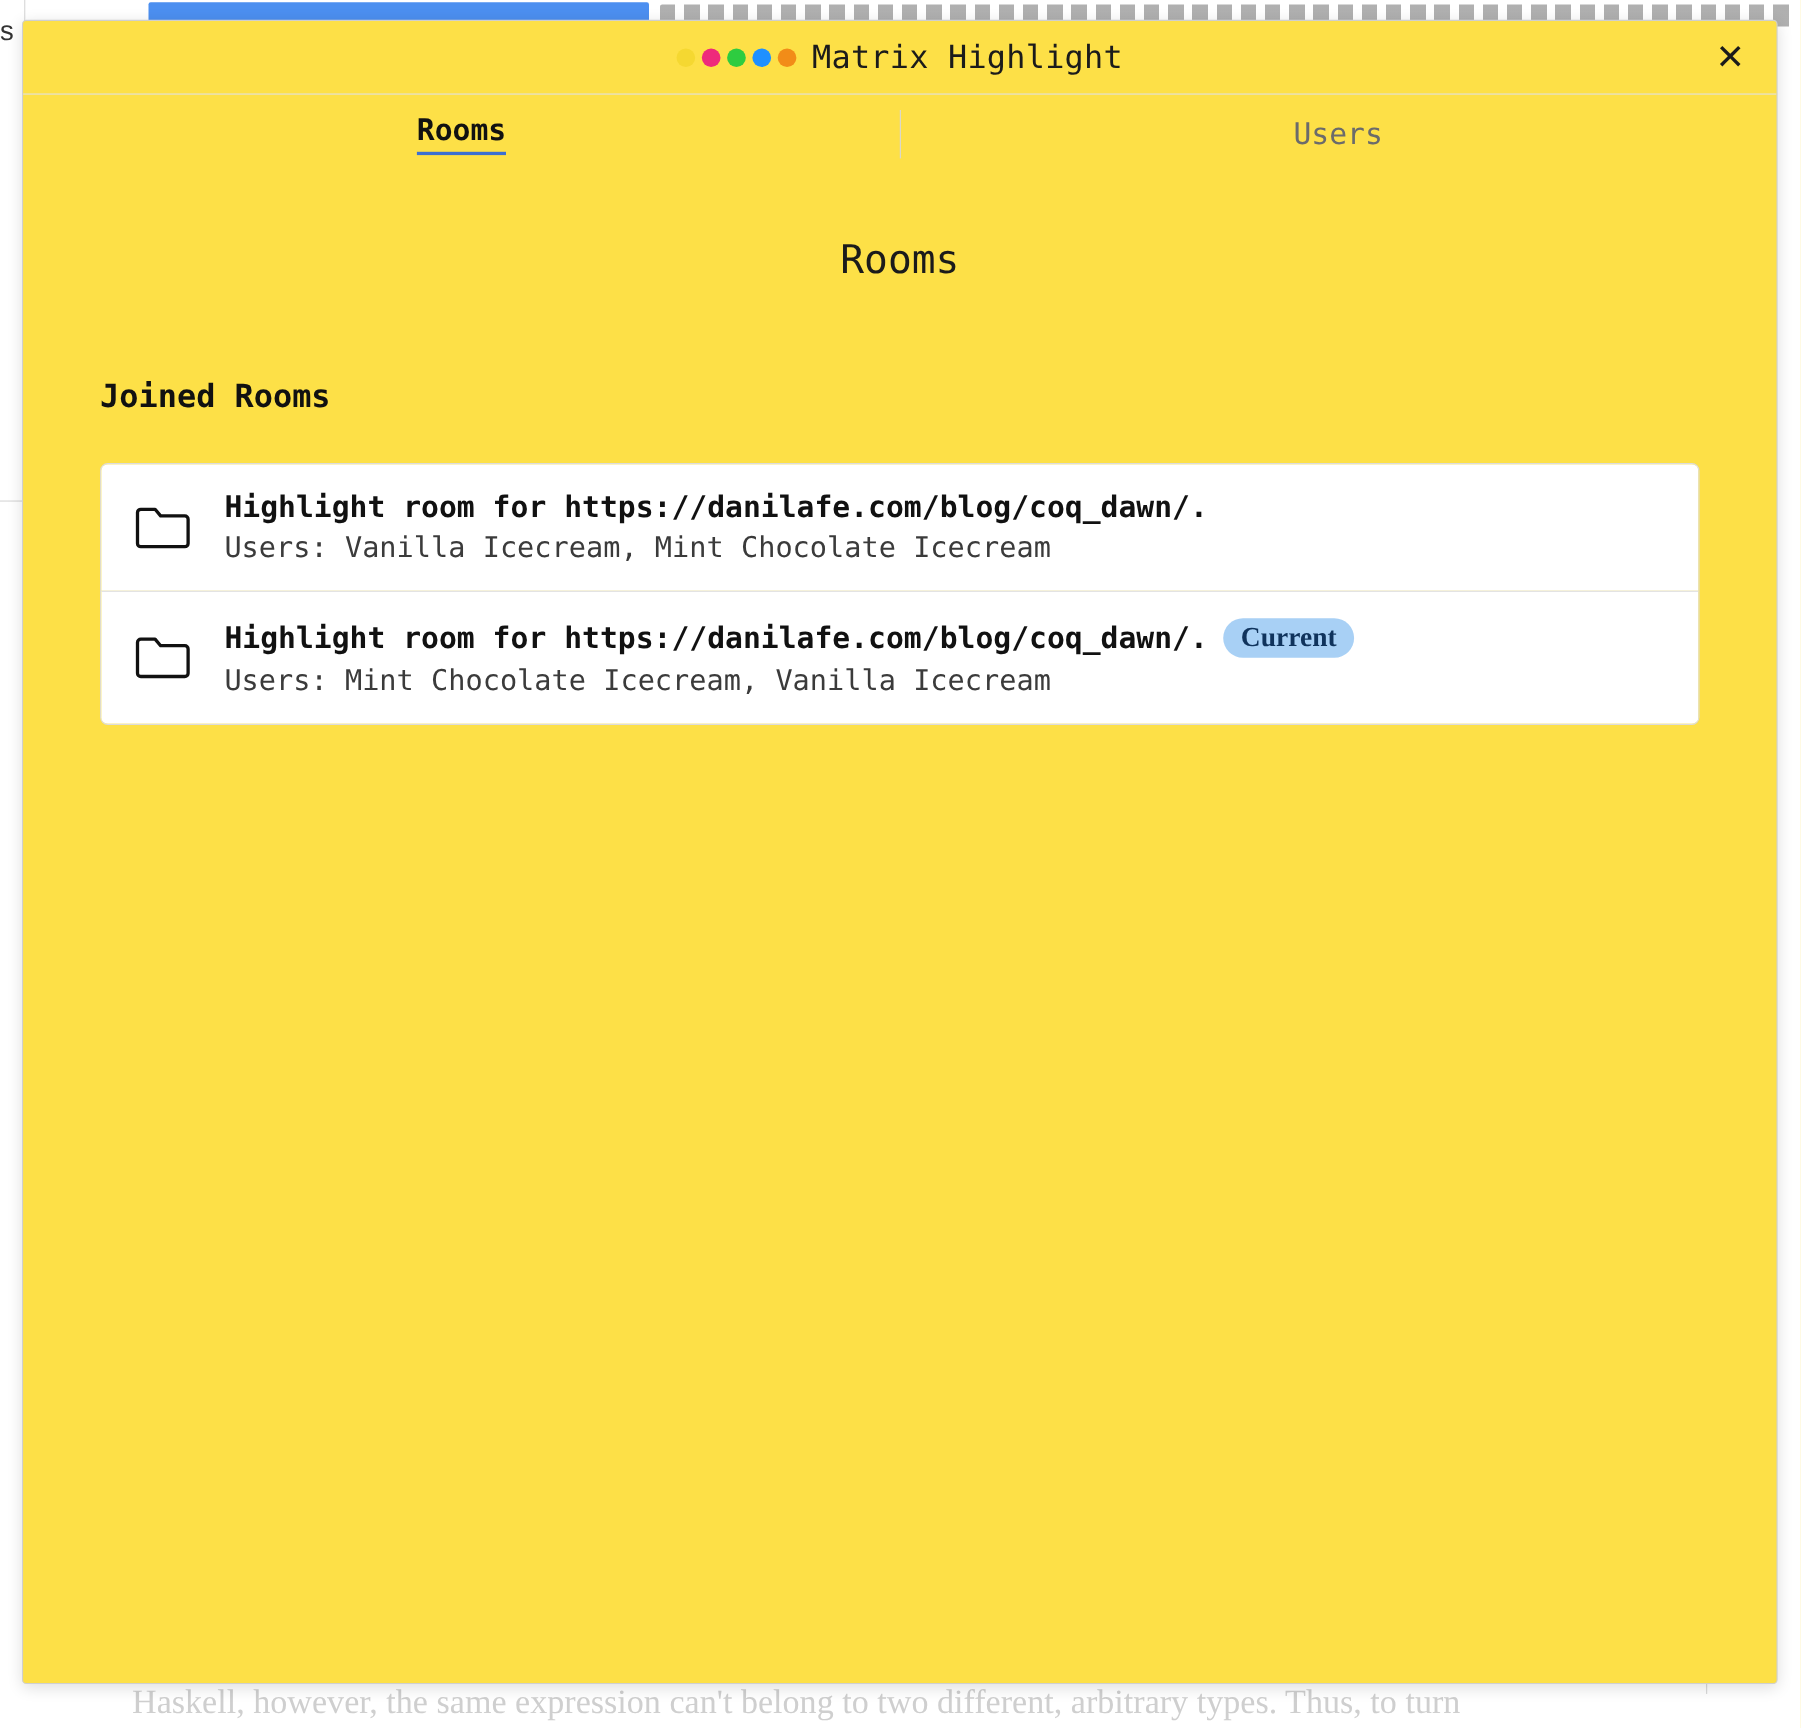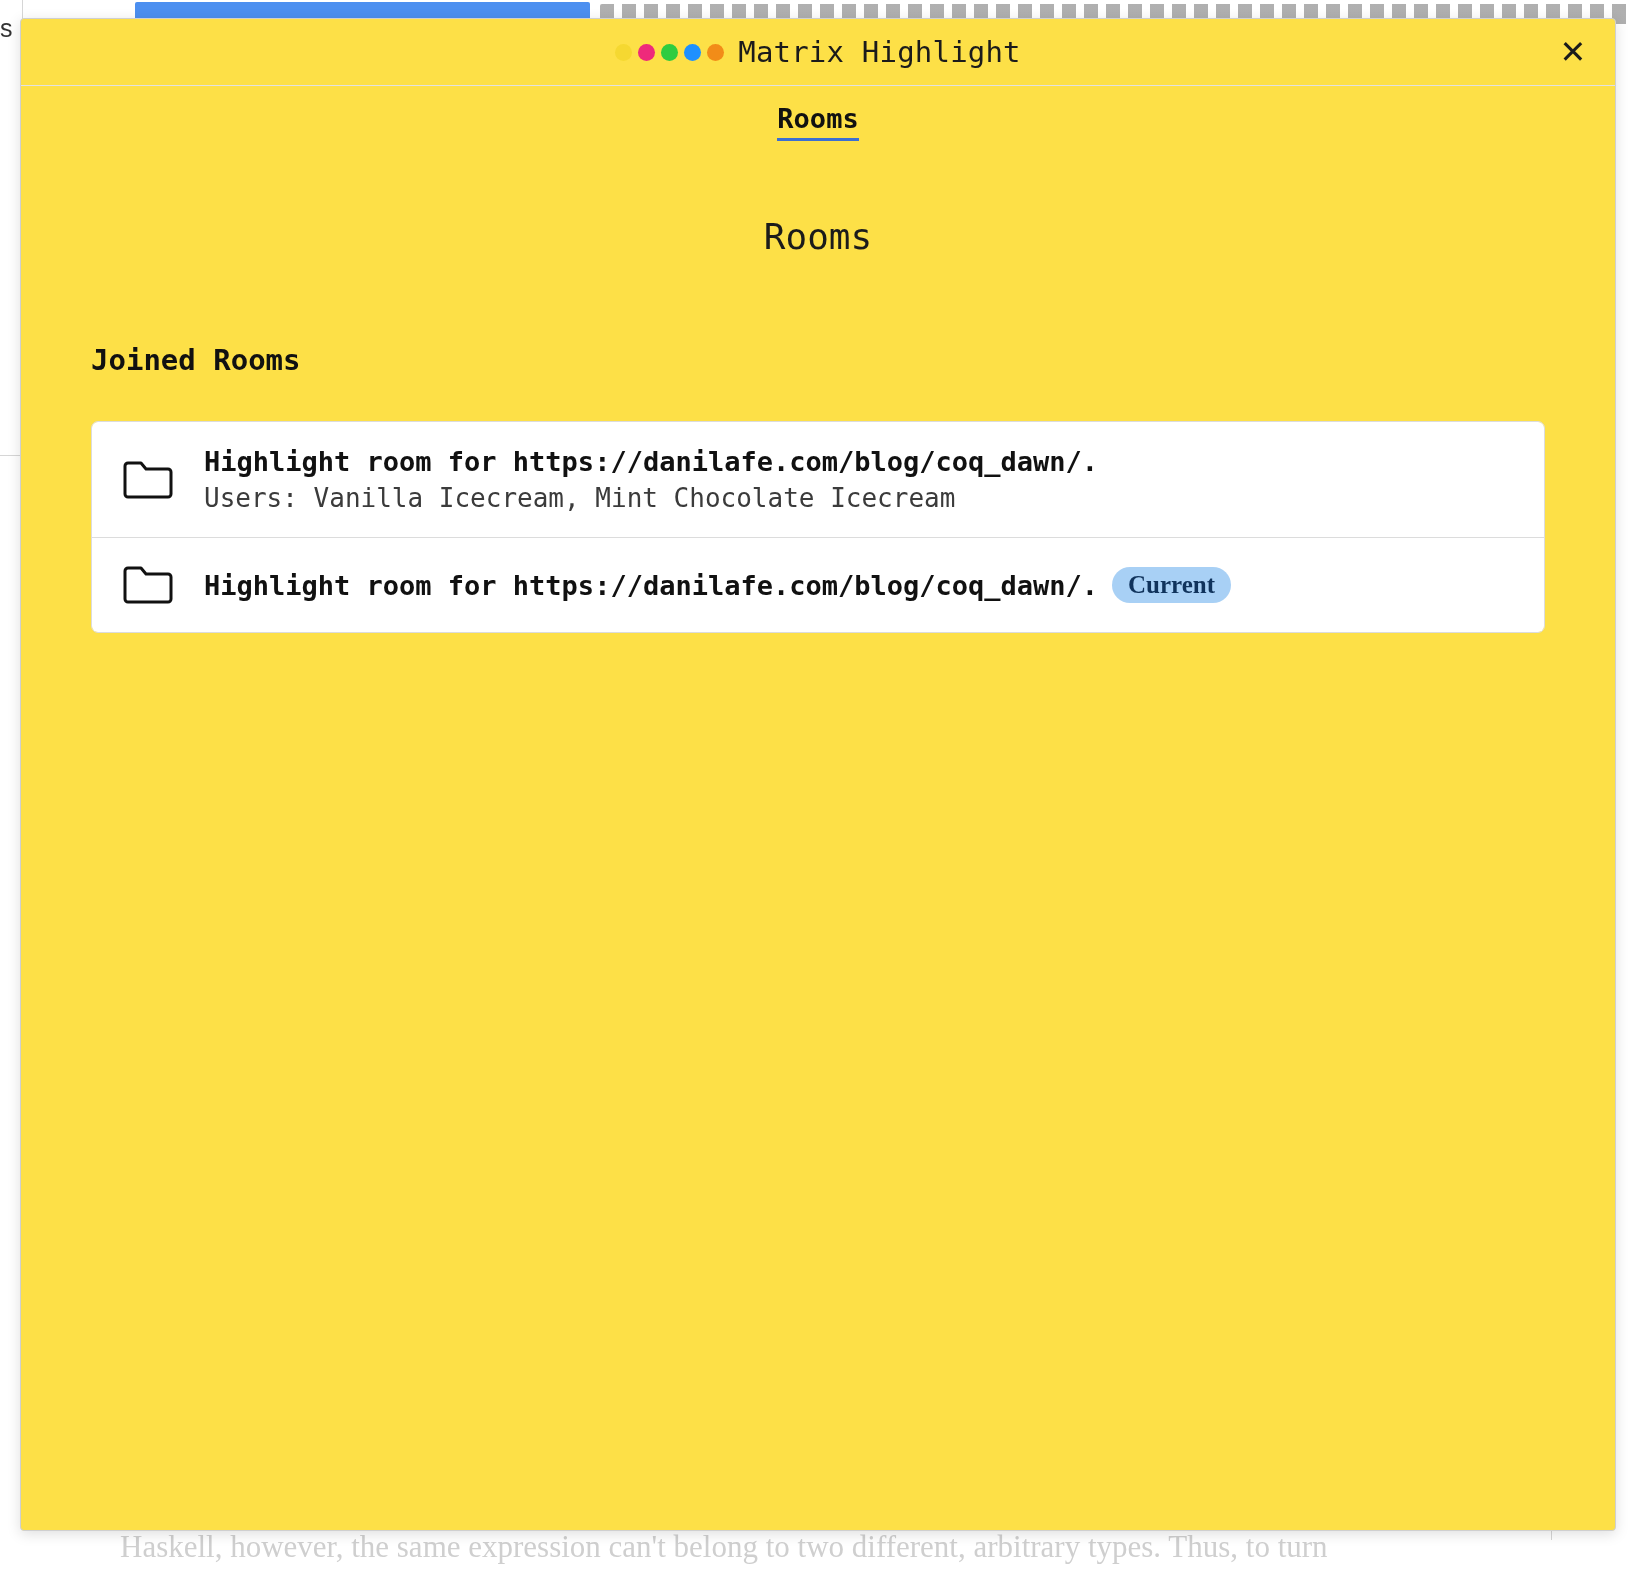--- a/index.html
+++ b/index.html
@@ -304,20 +304,23 @@
       </span>
       <span class="app-title">Matrix Highlight</span>
     </div>
     <div class="close-btn">✕</div>
   </div>
 
   <div class="tabs">
     <div class="tab active">
       <span class="tab-label">Rooms</span>
     </div>
+    <div class="tab">
+      <span class="tab-label">Users</span>
+    </div>
   </div>
 
   <div class="content">
     <div class="page-title">Rooms</div>
     <div class="section-title">Joined Rooms</div>
 
     <div class="room-list">
 
       <div class="room-item">
         <span class="folder-icon">
@@ -337,18 +340,19 @@
         <span class="folder-icon">
           <svg width="54" height="44" viewBox="0 0 54 44" fill="none" xmlns="http://www.w3.org/2000/svg">
             <path d="M4 36V8a3 3 0 0 1 3-3h13l5 6h22a3 3 0 0 1 3 3v22a3 3 0 0 1-3 3H7a3 3 0 0 1-3-3z" stroke="#111" stroke-width="3" stroke-linejoin="round" fill="none"></path>
           </svg>
         </span>
         <span class="room-text">
           <span class="room-name">
             <span>Highlight room for https://danilafe.com/blog/coq_dawn/.</span>
             <span class="badge">Current</span>
           </span>
+          <div class="room-users">Users: Mint Chocolate Icecream, Vanilla Icecream</div>
         </span>
       </div>
 
     </div>
   </div>
 </div>
 
 </body></html>

